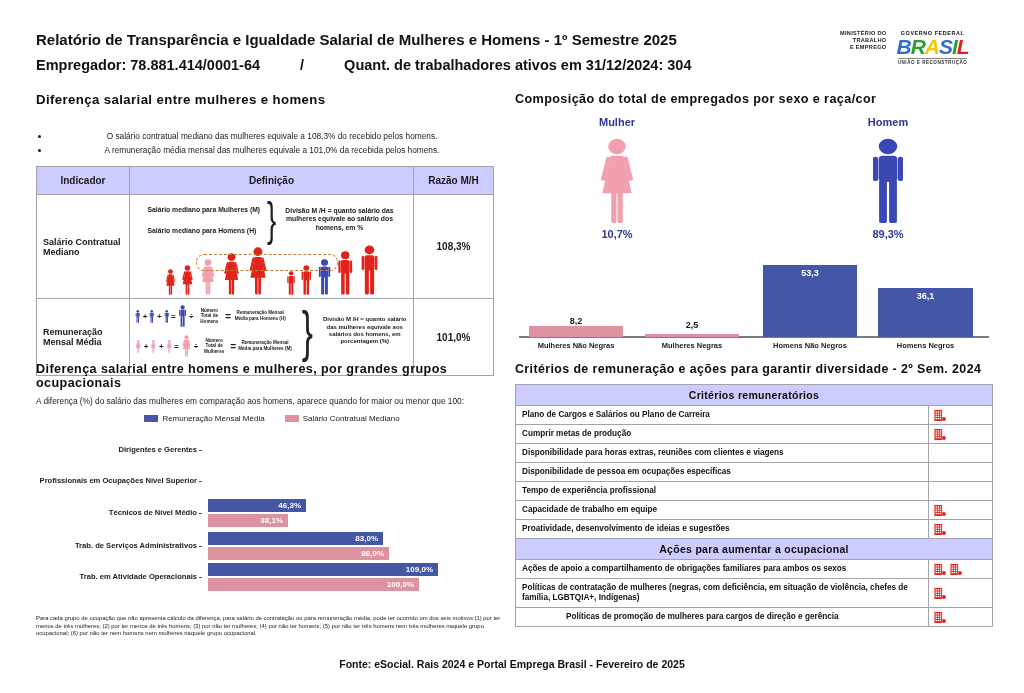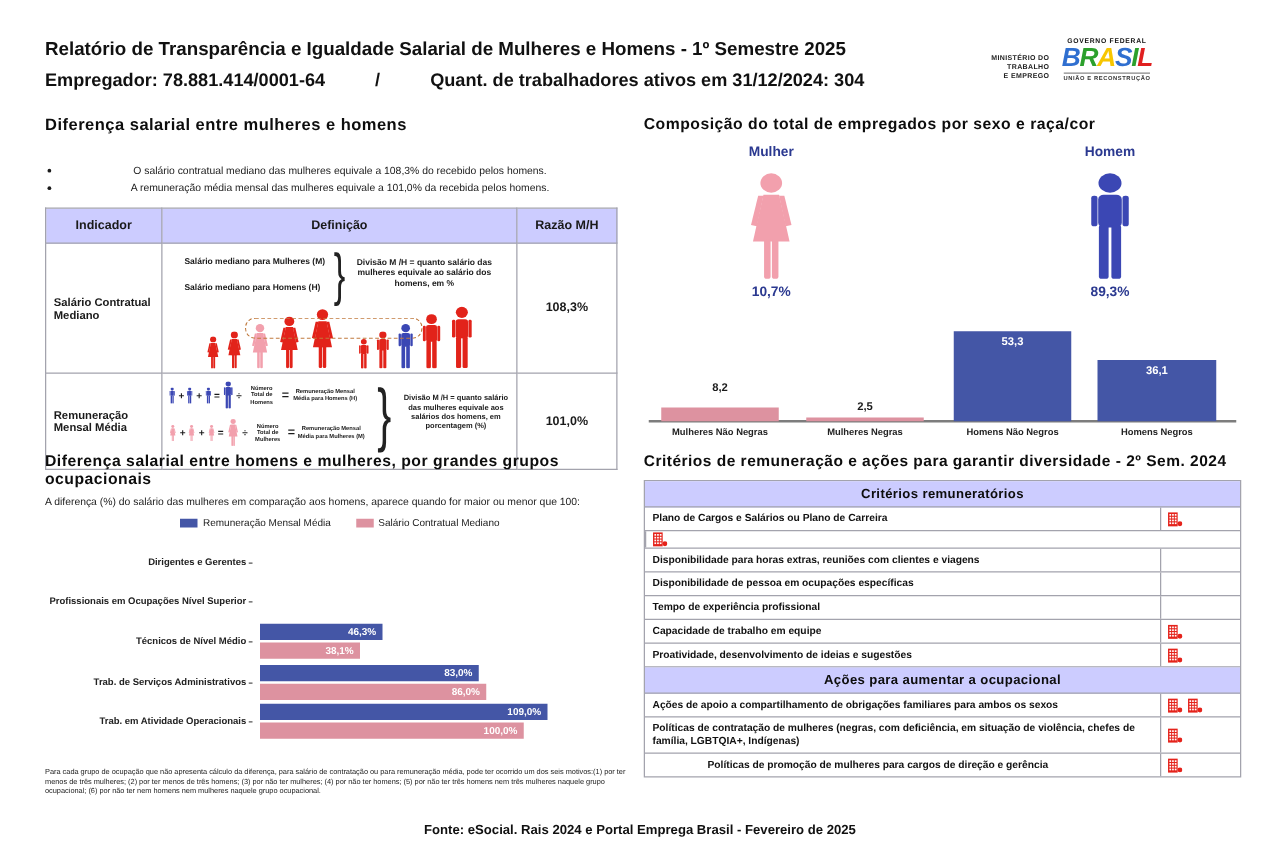--- a/index.html
+++ b/index.html
@@ -2,21 +2,21 @@
 <html style="--navy: #2b3990; --lavender: #ccccff; --dash: #c07a3e;"><head>
 <meta charset="utf-8">
 <style>
   html,body{margin:0;padding:0;background:#fff;}
   .page{position:relative;width:1024px;height:693px;background:#fff;overflow:hidden;
         font-family:"Liberation Sans",sans-serif;color:#1a1a1a;}
 
   
   .hdr-title1{position:absolute;left:36px;top:31px;font-size:15px;font-weight:bold;color:#111;}
   .hdr-title2{position:absolute;left:36px;top:57px;font-size:14.5px;font-weight:bold;color:#111;display:flex;gap:40px;}
-  .logo-wrap{position:absolute;left:793px;top:30px;display:flex;align-items:flex-end;gap:10px;}
+  .logo-wrap{position:absolute;left:840px;top:30px;display:flex;align-items:flex-start;gap:10px;}
   .ministry{font-size:5.6px;font-weight:bold;text-align:right;line-height:7px;color:#222;letter-spacing:.3px;}
   .brasil{display:flex;flex-direction:column;align-items:center;}
   .gov-label{font-size:5.4px;font-weight:bold;letter-spacing:.6px;color:#111;}
   .brand{font-size:21px;font-weight:900;letter-spacing:-1px;line-height:22px;font-style:italic;}
   .tagline{font-size:4.6px;font-weight:bold;letter-spacing:.5px;color:#333;border-top:1px solid #888;padding-top:1px;}
 
   
   .sec-title{font-size:12.6px;font-weight:bold;letter-spacing:.4px;color:#0d0d0d;}
 
   
@@ -259,21 +259,21 @@
     <svg class="sex-icon" style="left:79px;" width="46" height="86" viewBox="0 0 44 92" preserveAspectRatio="none" fill="#f2a0ad">
         <use href="#female-fig"></use>
       </svg>
     <svg class="sex-icon" style="left:353px;" width="40" height="86" viewBox="0 0 36 92" preserveAspectRatio="none" fill="#3b47b4">
         <use href="#male-fig"></use>
       </svg>
     <div class="sex-pct" style="left:42px;">10,7%</div>
     <div class="sex-pct" style="left:313px;">89,3%</div>
     <div class="axis"></div>
   <div class="comp-bar" style="left: 14px; width: 94px; height: 11px; background: rgb(221, 146, 160);"></div>
-      <div class="comp-val" style="left: 21px; top: 213px; color: rgb(26, 26, 26);">8,2</div>
+      <div class="comp-val" style="left: 21px; top: 224px; color: rgb(26, 26, 26);">8,2</div>
       <div class="comp-cat" style="left: -9px;">Mulheres Não Negras</div>
       <div class="comp-bar" style="left: 130px; width: 94px; height: 3px; background: rgb(221, 146, 160);"></div>
       <div class="comp-val" style="left: 137px; top: 228px; color: rgb(26, 26, 26);">2,5</div>
       <div class="comp-cat" style="left: 107px;">Mulheres Negras</div>
       <div class="comp-bar" style="left: 248px; width: 94px; height: 72px; background: rgb(68, 86, 166);"></div>
       <div class="comp-val" style="left: 255px; top: 176px; color: rgb(255, 255, 255);">53,3</div>
       <div class="comp-cat" style="left: 225px;">Homens Não Negros</div>
       <div class="comp-bar" style="left: 363px; width: 95px; height: 49px; background: rgb(68, 86, 166);"></div>
       <div class="comp-val" style="left: 370.5px; top: 199px; color: rgb(255, 255, 255);">36,1</div>
       <div class="comp-cat" style="left: 340.5px;">Homens Negros</div>
@@ -327,20 +327,21 @@
               <rect x="4.3" y="7.2" width="1.6" height="1.6" fill="#fff"></rect>
               <rect x="6.8" y="7.2" width="1.6" height="1.6" fill="#fff"></rect>
               <rect x="1.8" y="9.8" width="1.6" height="1.6" fill="#fff"></rect>
               <rect x="4.3" y="9.8" width="1.6" height="1.6" fill="#fff"></rect>
               <rect x="6.8" y="9.8" width="1.6" height="1.6" fill="#fff"></rect>
               <circle cx="11.6" cy="11" r="2.3" fill="#e5231b"></circle>
             </svg>
           </div>
         </div>
         <div class="crit-row">
+          <div class="crit-label">Cumprir metas de produção</div>
           <div class="crit-icons">
             <svg viewBox="0 0 14 14" width="12" height="13">
               <rect x="0.5" y="0.5" width="9" height="13" fill="#e5231b"></rect>
               <rect x="1.8" y="2" width="1.6" height="1.6" fill="#fff"></rect>
               <rect x="4.3" y="2" width="1.6" height="1.6" fill="#fff"></rect>
               <rect x="6.8" y="2" width="1.6" height="1.6" fill="#fff"></rect>
               <rect x="1.8" y="4.6" width="1.6" height="1.6" fill="#fff"></rect>
               <rect x="4.3" y="4.6" width="1.6" height="1.6" fill="#fff"></rect>
               <rect x="6.8" y="4.6" width="1.6" height="1.6" fill="#fff"></rect>
               <rect x="1.8" y="7.2" width="1.6" height="1.6" fill="#fff"></rect>

